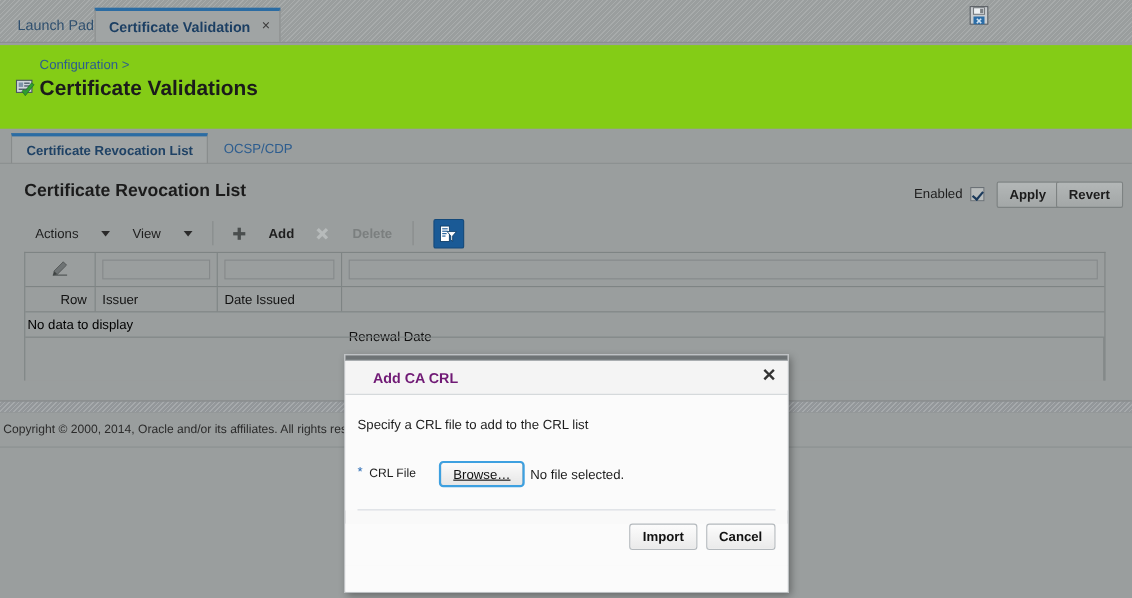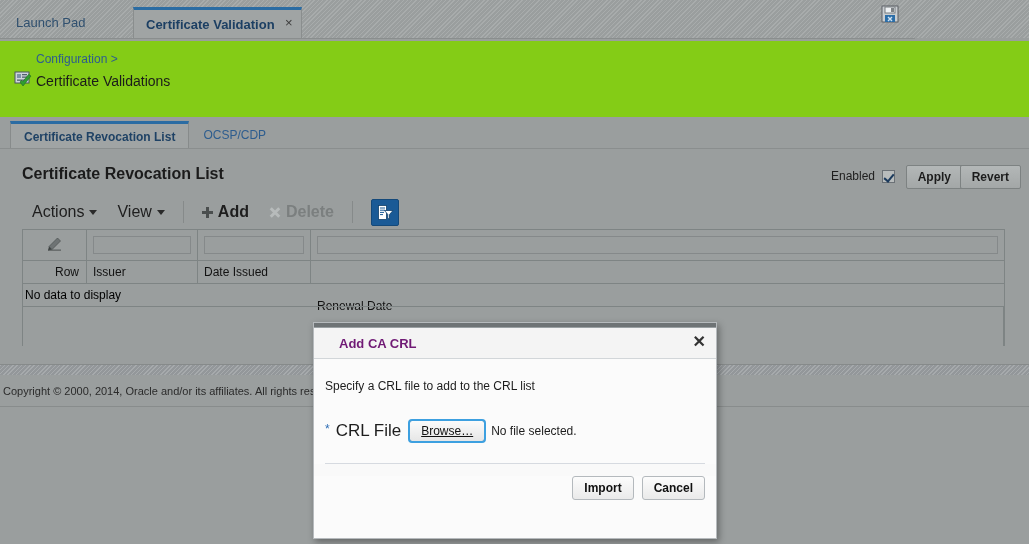--- a/index.html
+++ b/index.html
@@ -57,21 +57,20 @@
   }
   .tab.active {
     left: 86px;
     background: #a0a4a4;
     border: 1px solid #8a8e8e;
     border-bottom: none;
     border-top: 3px solid #2b6ca3;
     font-weight: bold;
     color: #1c3f63;
     padding-right: 26px;
-    margin-left: 47px;
   }
   .tab-close {
     position: absolute;
     right: 8px;
     top: 6px;
     font-size: 13px;
     color: #3b3b3b;
     font-weight: normal;
     line-height: 1;
   }
@@ -96,22 +95,22 @@
     color: #2d5d8f;
   }
   .page-title-row {
     position: absolute;
     left: 14px; top: 29px;
     display: flex;
     align-items: center;
     gap: 4px;
   }
   .page-title {
-    font-size: 14px;
-    font-weight: normal;
+    font-size: 19px;
+    font-weight: bold;
     color: #1b1b1b;
   }
 
   
   .subtabs {
     position: absolute;
     left: 10px; top: 121px;
     height: 28px;
     display: flex;
   }
@@ -199,22 +198,22 @@
   .toolbar {
     position: absolute;
     left: 22px; top: 48px;
     height: 30px;
     display: flex;
     align-items: center;
   }
   .tb-item {
     display: flex;
     align-items: center;
-    gap: 5px;
-    font-size: 16px;
+    gap: 21px;
+    font-size: 12px;
     color: #1e1e1e;
     padding: 0 10px;
     height: 26px;
   }
   .tb-item.disabled { color: #7b7f7f; }
   .caret {
     width: 0; height: 0;
     border-left: 4px solid transparent;
     border-right: 4px solid transparent;
     border-top: 5px solid #2a2a2a;
@@ -419,23 +418,23 @@
     margin-bottom: 21px;
   }
   .req-star {
     color: #2d6db5;
     font-size: 12px;
     line-height: 1;
     position: relative;
     top: -2px;
   }
   .field-label {
-    font-size: 17px;
+    font-size: 11px;
     color: #1d1d1d;
-    margin-right: 2px;
+    margin-right: 16px;
   }
   .browse-btn {
     box-sizing: border-box;
     font-family: "Liberation Sans", sans-serif;
     font-size: 12px;
     color: #111;
     background: linear-gradient(#fbfbfb, #e6e6e6);
     border: 1px solid #9aa0a4;
     border-radius: 3px;
     padding: 3px 11px;

